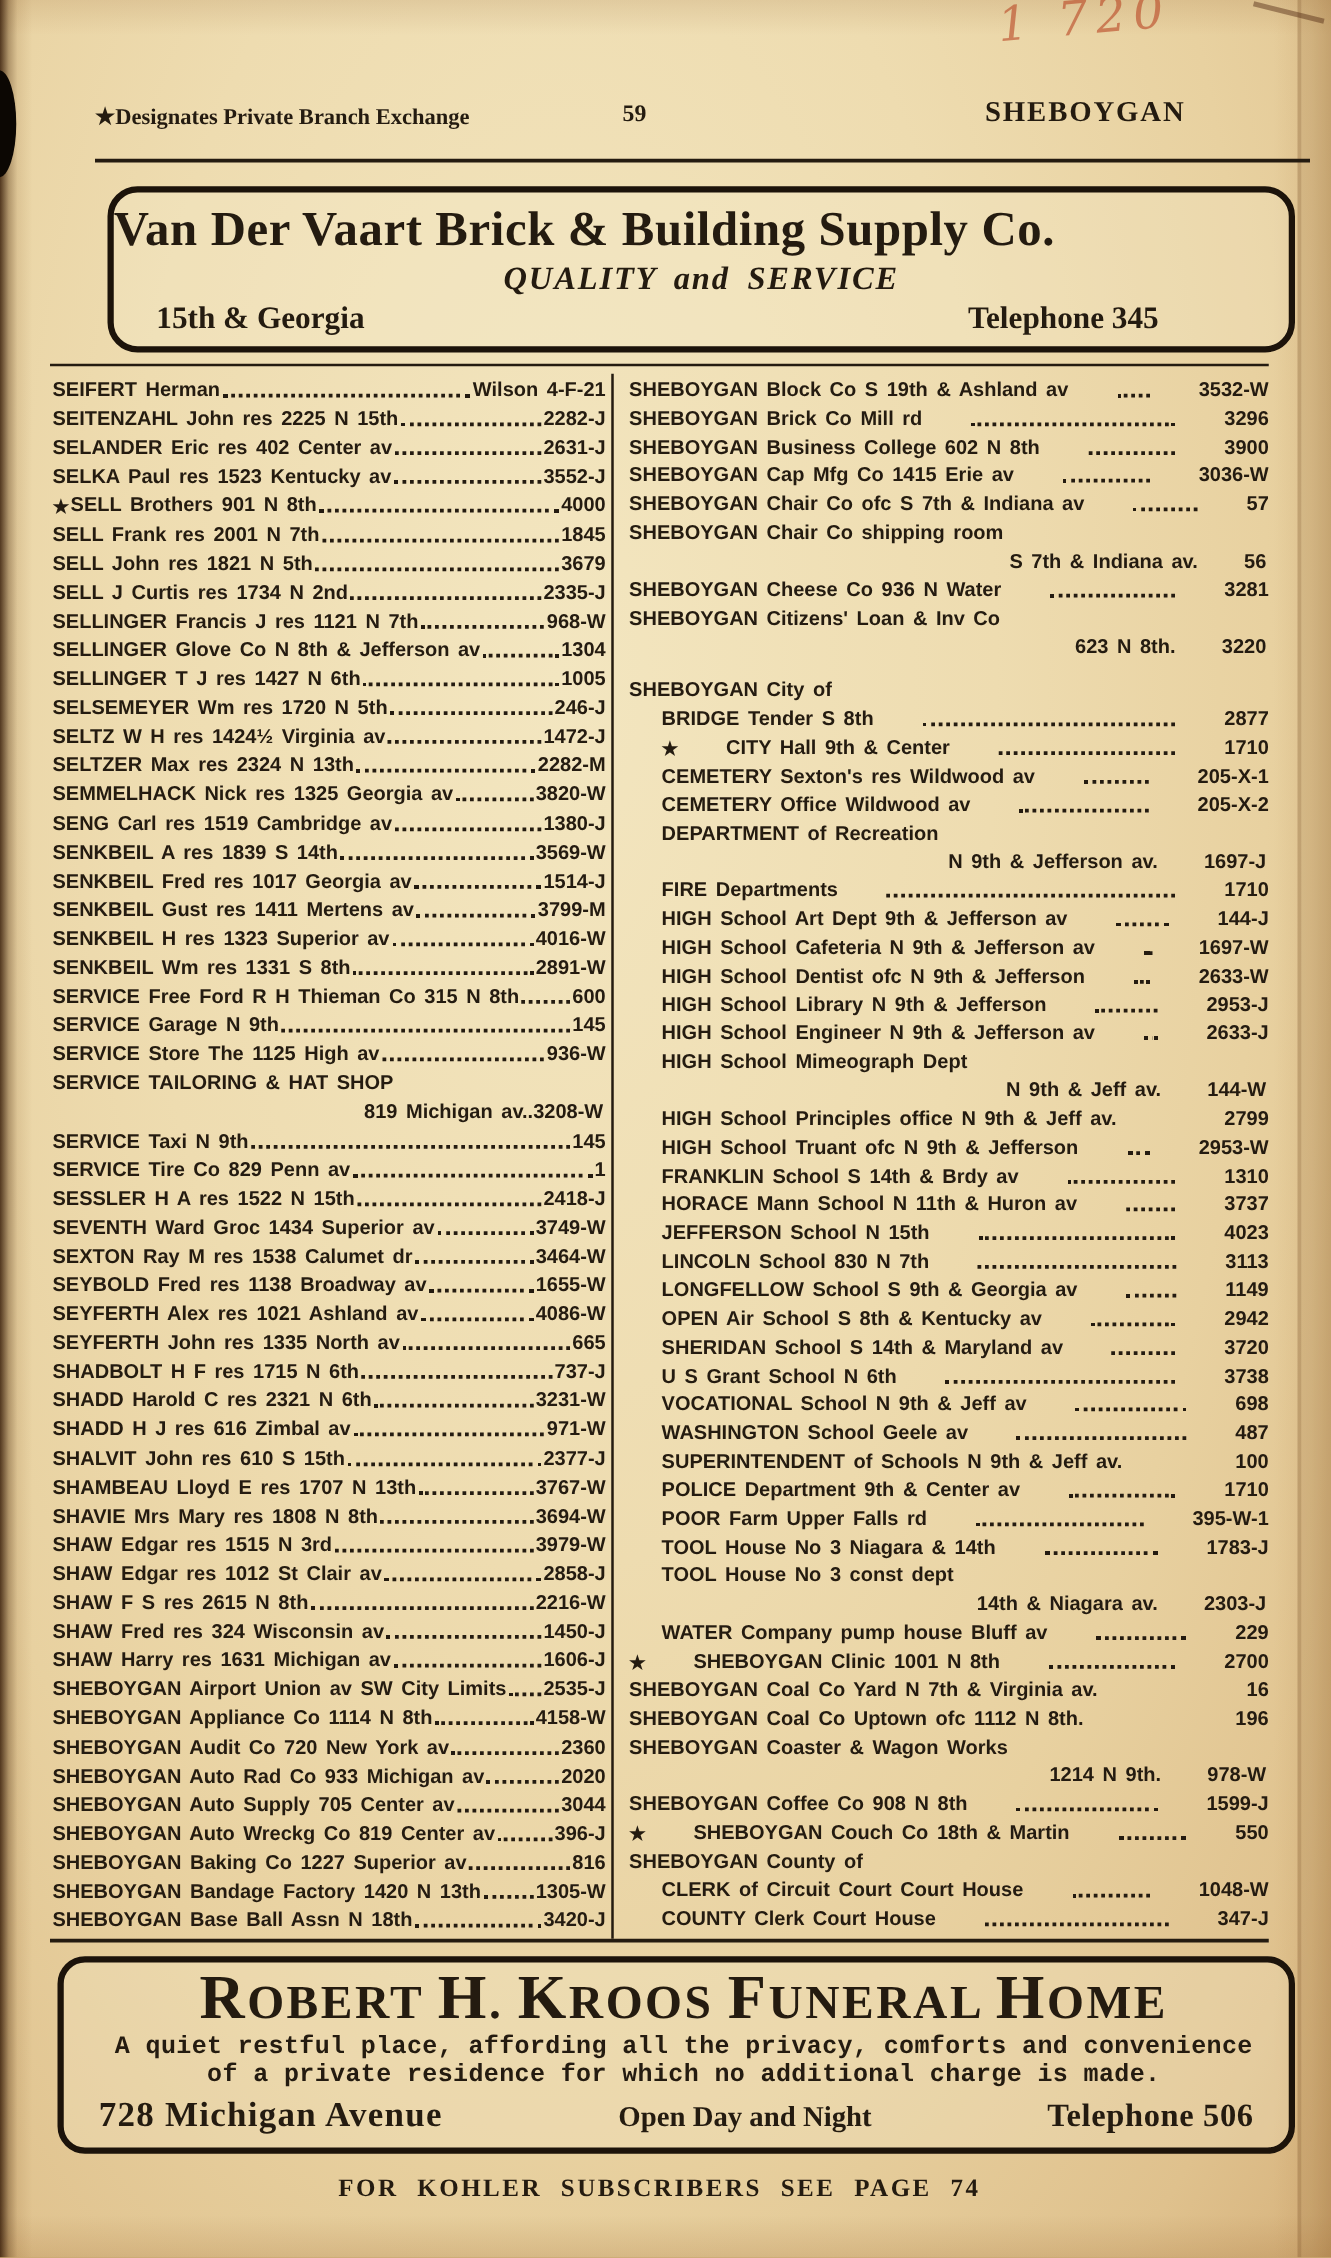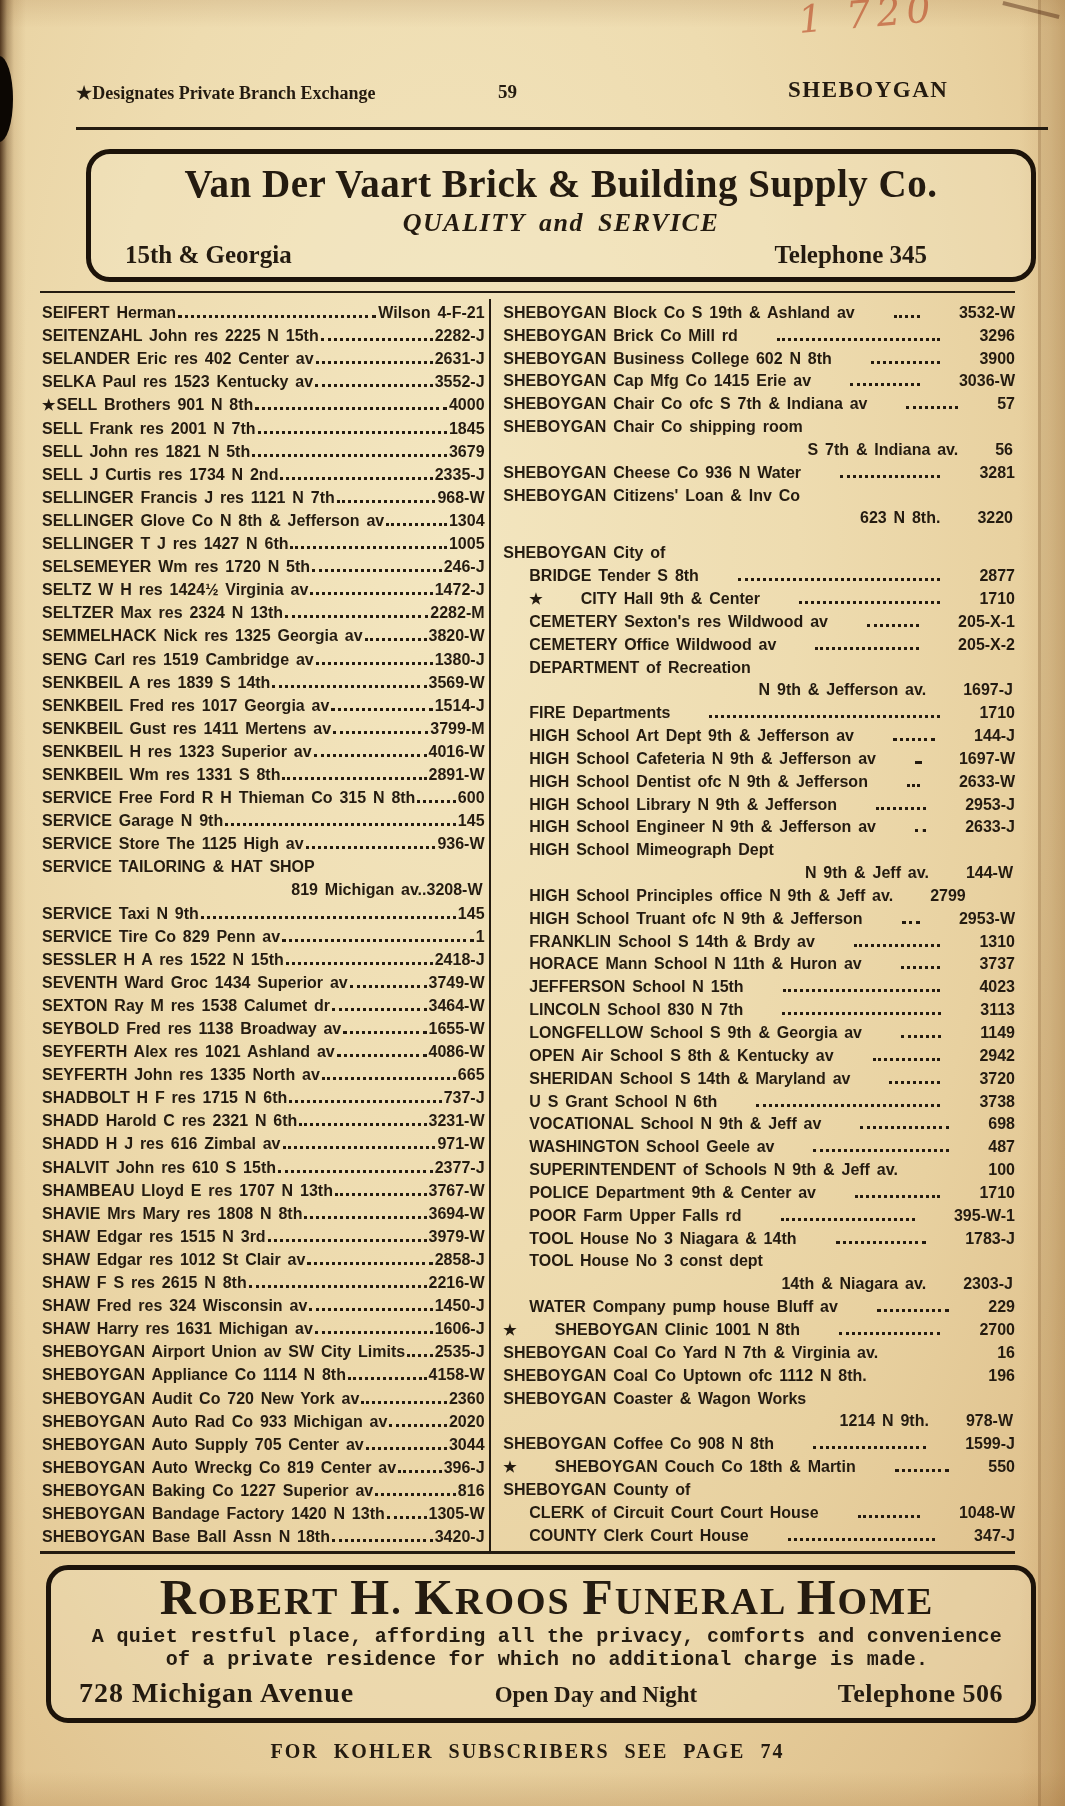--- a/index.html
+++ b/index.html
@@ -24,21 +24,21 @@
   .hnote{position:absolute;left:76px;top:6px;font-family:"Liberation Serif",serif;font-weight:700;font-size:18px;}
   .hpage{position:absolute;left:498px;top:5px;font-family:"Liberation Serif",serif;font-weight:700;font-size:19px;}
   .hcity{position:absolute;left:788px;top:1px;font-family:"Liberation Serif",serif;font-weight:700;font-size:23px;letter-spacing:1.5px;}
   .rule{position:absolute;background:#241b10;}
   .rule-header{top:127px;left:76px;width:972px;height:3px;}
   .rule-above{top:291px;left:40px;width:975px;height:2px;}
   .rule-below{top:1551px;left:40px;width:975px;height:3px;}
 
   .adbox{position:absolute;box-sizing:border-box;border:5px solid #1c130a;border-radius:24px;background:rgba(248,238,210,.25);}
   .top-ad{top:149px;left:86px;width:950px;height:133px;}
-  .ad-title{text-align:center;margin-top:7px;font-family:"Liberation Serif",serif;font-weight:700;font-size:39px;letter-spacing:.5px;}
+  .ad-title{text-align:left;margin-top:7px;font-family:"Liberation Serif",serif;font-weight:700;font-size:39px;letter-spacing:.5px;}
   .ad-sub{text-align:center;margin-top:2px;font-family:"Liberation Serif",serif;font-style:italic;font-weight:700;font-size:26px;letter-spacing:1.5px;word-spacing:6px;}
   .ad-row{position:absolute;bottom:8px;left:34px;right:104px;display:flex;justify-content:space-between;
     font-family:"Liberation Serif",serif;font-weight:700;font-size:25px;gap:18px;}
 
   .cols{position:absolute;top:299px;left:42px;width:973px;display:flex;}
   .col-left{width:484px;}
   .vdiv{width:3px;background:#241b10;margin-left:4px;height:1252px;}
   .col-right{flex:1;margin-left:12px;}
   .lrow{display:flex;align-items:flex-end;height:23.1px;font-weight:700;font-size:16px;
     white-space:pre;overflow:hidden;word-spacing:.15em;}
@@ -167,21 +167,21 @@
         <div class="lrow ind"><span class="lt">DEPARTMENT of Recreation</span></div>
         <div class="lrow ralign"><span class="lt">N 9th &amp; Jefferson av.</span><span class="ln">1697-J</span></div>
         <div class="lrow ind"><span class="lt">FIRE Departments</span><span class="lead"></span><span class="ln">1710</span></div>
         <div class="lrow ind"><span class="lt">HIGH School Art Dept 9th &amp; Jefferson av</span><span class="lead"></span><span class="ln">144-J</span></div>
         <div class="lrow ind"><span class="lt">HIGH School Cafeteria N 9th &amp; Jefferson av</span><span class="lead"></span><span class="ln">1697-W</span></div>
         <div class="lrow ind"><span class="lt">HIGH School Dentist ofc N 9th &amp; Jefferson</span><span class="lead"></span><span class="ln">2633-W</span></div>
         <div class="lrow ind"><span class="lt">HIGH School Library N 9th &amp; Jefferson</span><span class="lead"></span><span class="ln">2953-J</span></div>
         <div class="lrow ind"><span class="lt">HIGH School Engineer N 9th &amp; Jefferson av</span><span class="lead"></span><span class="ln">2633-J</span></div>
         <div class="lrow ind"><span class="lt">HIGH School Mimeograph Dept</span></div>
         <div class="lrow ralign"><span class="lt">N 9th &amp; Jeff av.</span><span class="ln">144-W</span></div>
-        <div class="lrow ind" style=""><span class="lt">HIGH School Principles office N 9th &amp; Jeff av.</span><span class="ln">2799</span></div>
+        <div class="lrow ind" style="justify-content: space-between;"><span class="lt">HIGH School Principles office N 9th &amp; Jeff av.</span><span class="ln">2799</span></div>
         <div class="lrow ind"><span class="lt">HIGH School Truant ofc N 9th &amp; Jefferson</span><span class="lead"></span><span class="ln">2953-W</span></div>
         <div class="lrow ind"><span class="lt">FRANKLIN School S 14th &amp; Brdy av</span><span class="lead"></span><span class="ln">1310</span></div>
         <div class="lrow ind"><span class="lt">HORACE Mann School N 11th &amp; Huron av</span><span class="lead"></span><span class="ln">3737</span></div>
         <div class="lrow ind"><span class="lt">JEFFERSON School N 15th</span><span class="lead"></span><span class="ln">4023</span></div>
         <div class="lrow ind"><span class="lt">LINCOLN School 830 N 7th</span><span class="lead"></span><span class="ln">3113</span></div>
         <div class="lrow ind"><span class="lt">LONGFELLOW School S 9th &amp; Georgia av</span><span class="lead"></span><span class="ln">1149</span></div>
         <div class="lrow ind"><span class="lt">OPEN Air School S 8th &amp; Kentucky av</span><span class="lead"></span><span class="ln">2942</span></div>
         <div class="lrow ind"><span class="lt">SHERIDAN School S 14th &amp; Maryland av</span><span class="lead"></span><span class="ln">3720</span></div>
         <div class="lrow ind"><span class="lt">U S Grant School N 6th</span><span class="lead"></span><span class="ln">3738</span></div>
         <div class="lrow ind"><span class="lt">VOCATIONAL School N 9th &amp; Jeff av</span><span class="lead"></span><span class="ln">698</span></div>

